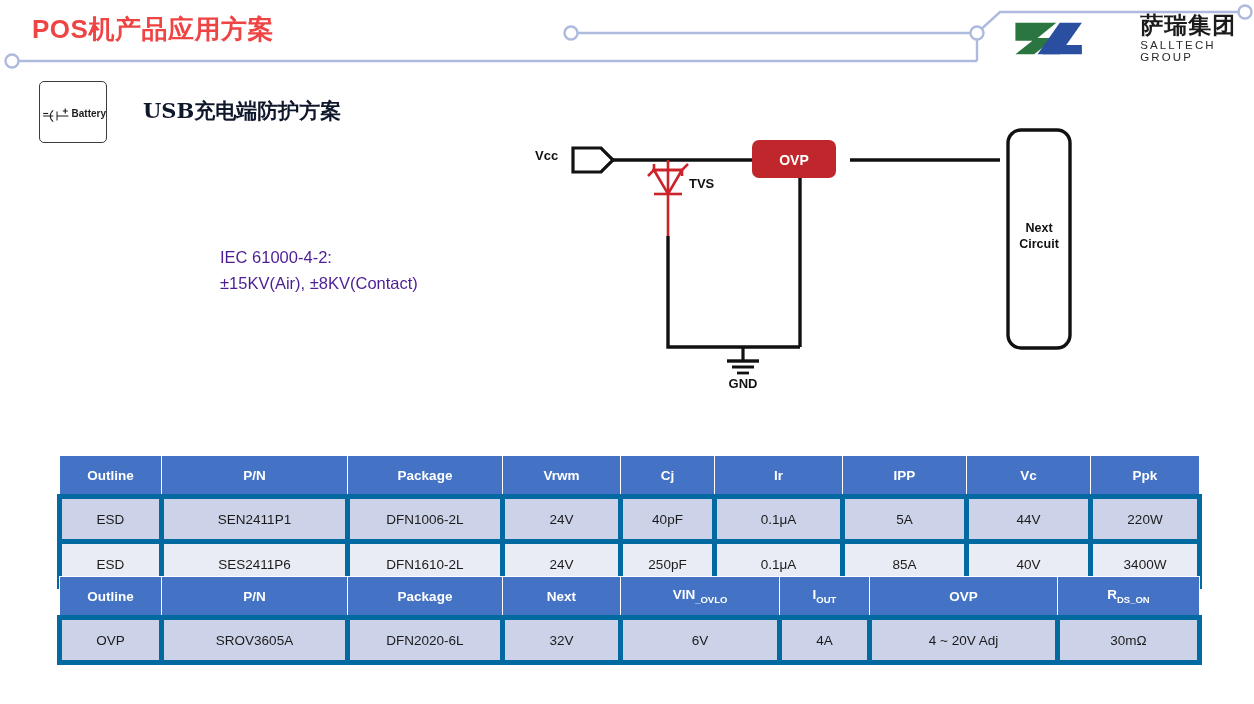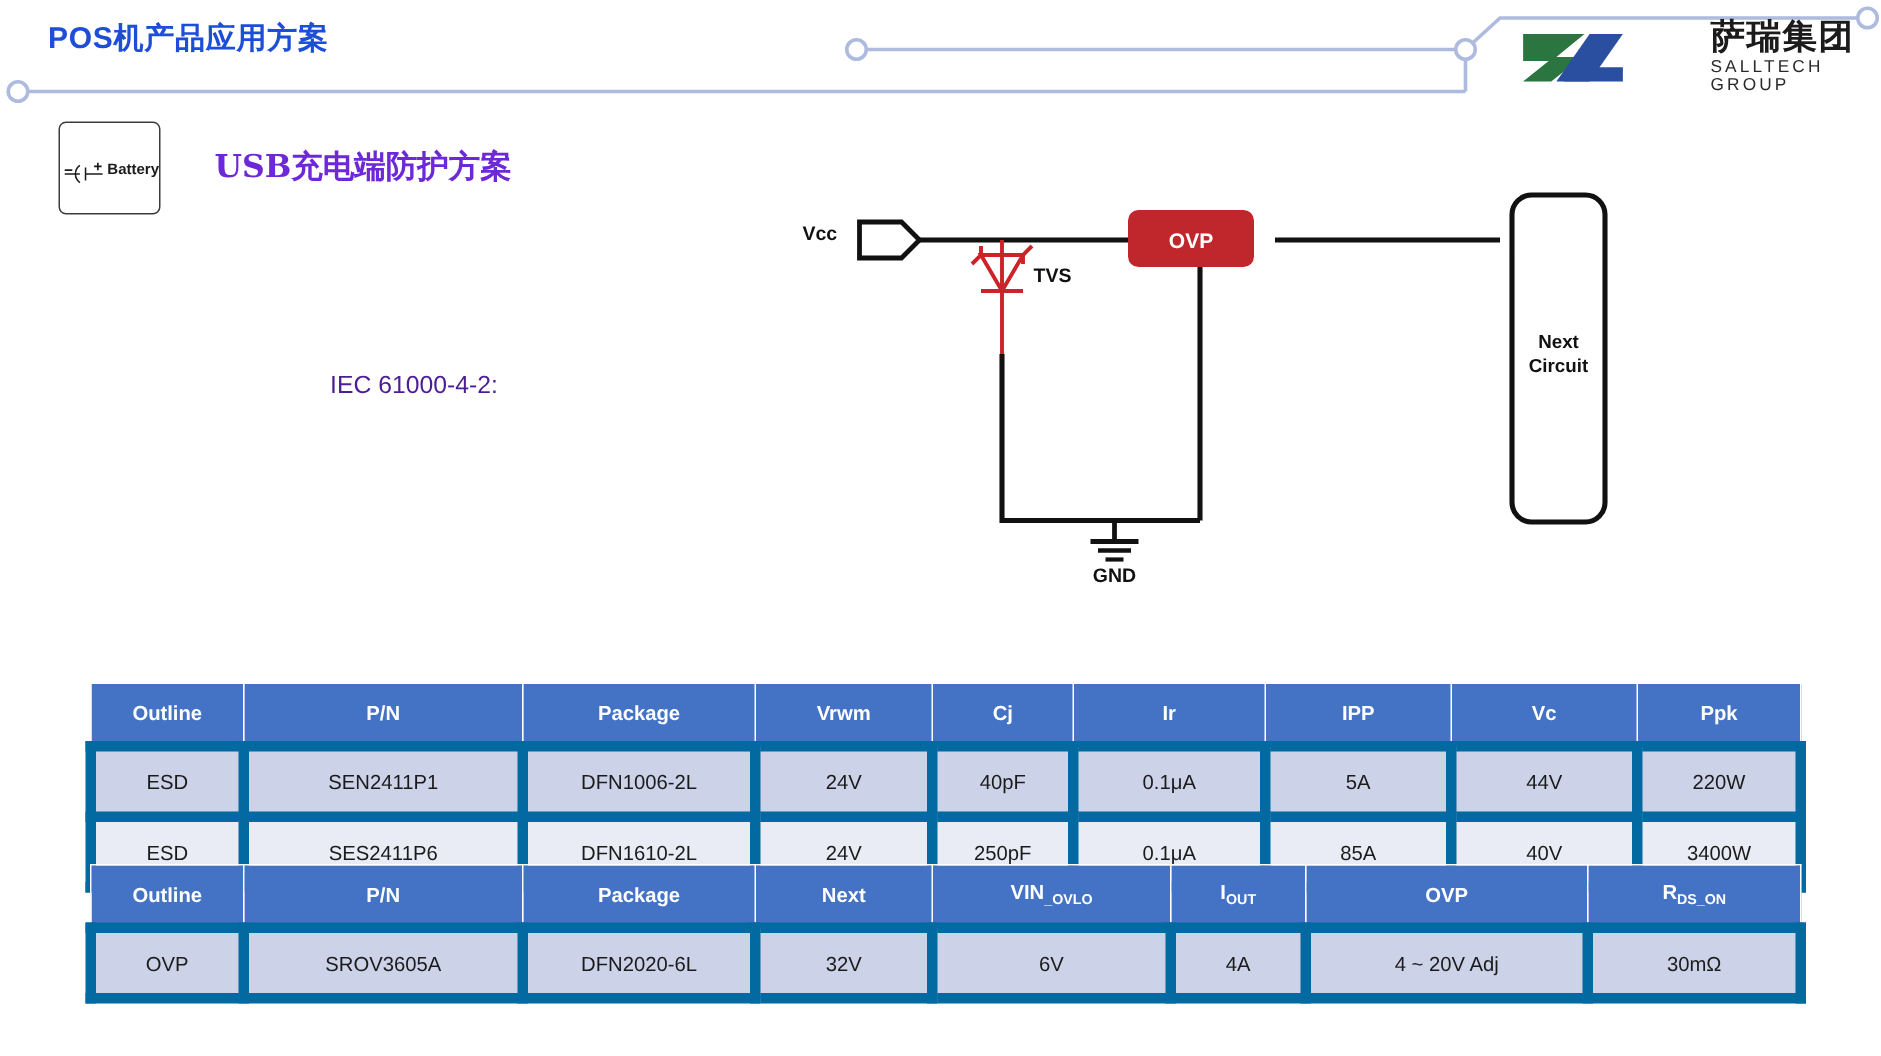--- a/index.html
+++ b/index.html
@@ -7,42 +7,42 @@
     width:1254px;height:704px;background:#ffffff;
     font-family:"Liberation Sans","DejaVu Sans",sans-serif;
     overflow:hidden;position:relative;
   }
   .root{position:relative;width:1254px;height:704px;}
 
   
   #deco-trace{position:absolute;left:0;top:0;width:1254px;height:80px;}
   #page-title{
     position:absolute;left:32px;top:12px;
-    font-size:20px;font-weight:bold;color:#1d4ed8;
+    font-size:26px;font-weight:bold;color:#ef4444;
     letter-spacing:.5px;white-space:nowrap;
   }
 
   
   #logo{position:absolute;left:1012px;top:14px;display:flex;align-items:center;gap:9px;}
   #logo-mark{width:86px;height:45px;}
   #logo-text{display:flex;flex-direction:column;line-height:1;margin-left:46px;}
   #logo-cn{font-size:23px;font-weight:bold;color:#1b1b1b;letter-spacing:1px;
            font-family:"DejaVu Sans",sans-serif;}
   #logo-en{font-size:11.5px;color:#2a2a2a;letter-spacing:2.1px;margin-top:3px;}
 
   
   #battery-card{
     position:absolute;left:39px;top:81px;width:66px;height:60px;
     border:1px solid #3c3c3c;border-radius:5px;background:#fff;
     display:flex;align-items:center;justify-content:flex-start;
   }
   #battery-symbol{margin-top:8px;}
   #battery-label{font-size:10px;font-weight:bold;color:#1b1b1b;margin-top:3px;}
   #section-title{
-    position:absolute;left:143px;top:97px;font-size:21px;font-weight:bold;color:#6d28d9;
+    position:absolute;left:143px;top:97px;font-size:21px;font-weight:bold;color:#0f172a;
     font-family:"DejaVu Serif",serif;white-space:nowrap;
   }
 
   
   #iec-note{
     position:absolute;left:220px;top:245px;
     font-size:16.5px;color:#4c1d95;line-height:1.55;white-space:nowrap;
   }
 
   
@@ -50,21 +50,21 @@
   .sch-txt{font-family:"Liberation Sans",sans-serif;font-weight:bold;fill:#111;}
 
   
   .spec-table{position:absolute;border-collapse:collapse;table-layout:fixed;}
   .spec-table th{
     background:#4472c4;color:#ffffff;font-size:13.5px;font-weight:bold;
     height:38px;text-align:center;border:1px solid #ffffff;padding:0 6px;
   }
   .spec-table td{
     font-size:13.5px;color:#1b1b1b;height:40px;text-align:center;
-    border:7px solid #0369a1;padding:0 2px;
+    border:5px solid #0369a1;padding:0 2px;
   }
   .spec-table tr.band-a td{background:#ccd3e8;}
   .spec-table tr.band-b td{background:#e9ecf5;}
   #table-esd{left:57px;top:455px;width:1140px;}
   #table-ovp{left:57px;top:576px;width:1140px;}
   sub{font-size:9.5px;}
 </style>
 </head>
 <body>
 
@@ -107,20 +107,21 @@
       <path d="M5 9 H13" stroke="#1b1b1b" stroke-width="1.8"></path>
       <path d="M36 5 H44 M40 1 V9" stroke="#1b1b1b" stroke-width="1.8"></path>
     </svg>
     <span id="battery-label">Battery</span>
   </div>
 
   <div id="section-title">USB充电端防护方案</div>
 
   <div id="iec-note">
     <div>IEC 61000-4-2:</div>
+    <div>±15KV(Air), ±8KV(Contact)</div>
   </div>
 
   <svg id="schematic" viewBox="0 0 600 290" xmlns="http://www.w3.org/2000/svg">
 
     <text class="sch-txt" x="30" y="42" font-size="13">Vcc</text>
 
     <path d="M68 30 H96 L108 42 L96 54 H68 Z" fill="#ffffff" stroke="#111111" stroke-width="3.2"></path>
 
     <path d="M108 42 H285" stroke="#111111" stroke-width="3.4" fill="none"></path>
     <path d="M345 42 H495" stroke="#111111" stroke-width="3.4" fill="none"></path>

